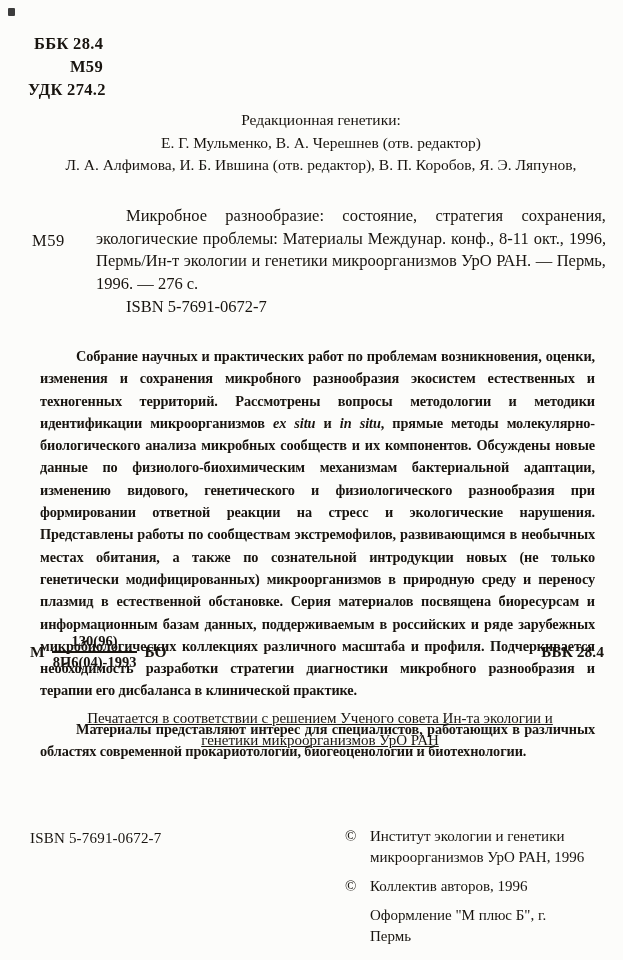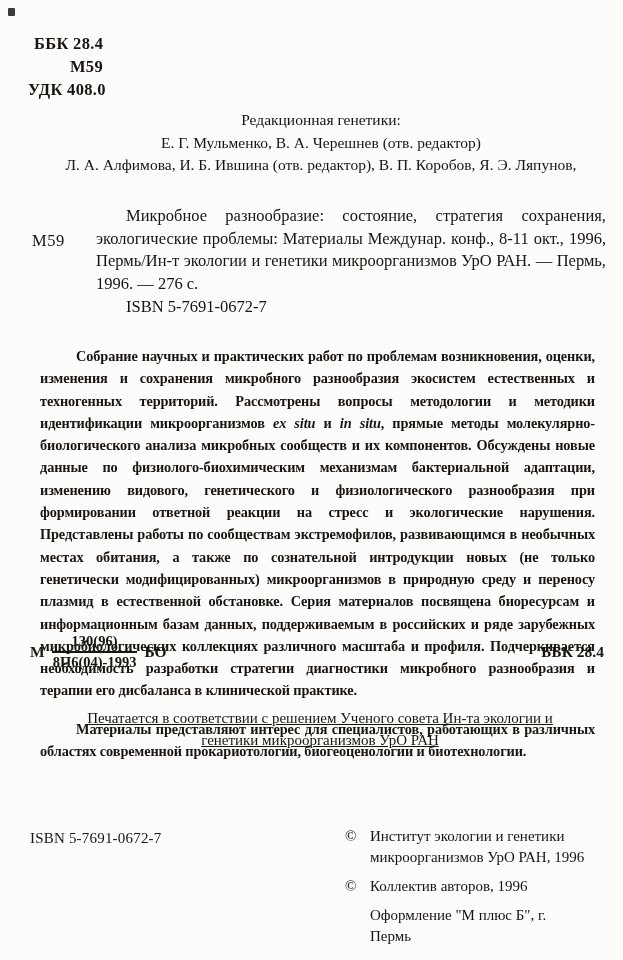--- a/index.html
+++ b/index.html
@@ -57,21 +57,21 @@
 </head>
 <body>
 
 <div class="page">
 
   <div class="speck"></div>
 
   <div class="codes">
     <div class="code-bbk">ББК 28.4</div>
     <div class="code-m">М59</div>
-    <div class="code-udk">УДК 408.0</div>
+    <div class="code-udk">УДК 274.2</div>
   </div>
 
   <div class="editorial">
     <div>Редакционная генетики:</div>
     <div>Е. Г. Мульменко, В. А. Черешнев (отв. редактор)</div>
     <div>Л. А. Алфимова, И. Б. Ившина (отв. редактор), В. П. Коробов, Я. Э. Ляпунов,</div>
   </div>
 
   <div class="bib">
     <div class="bib-label">М59</div>

